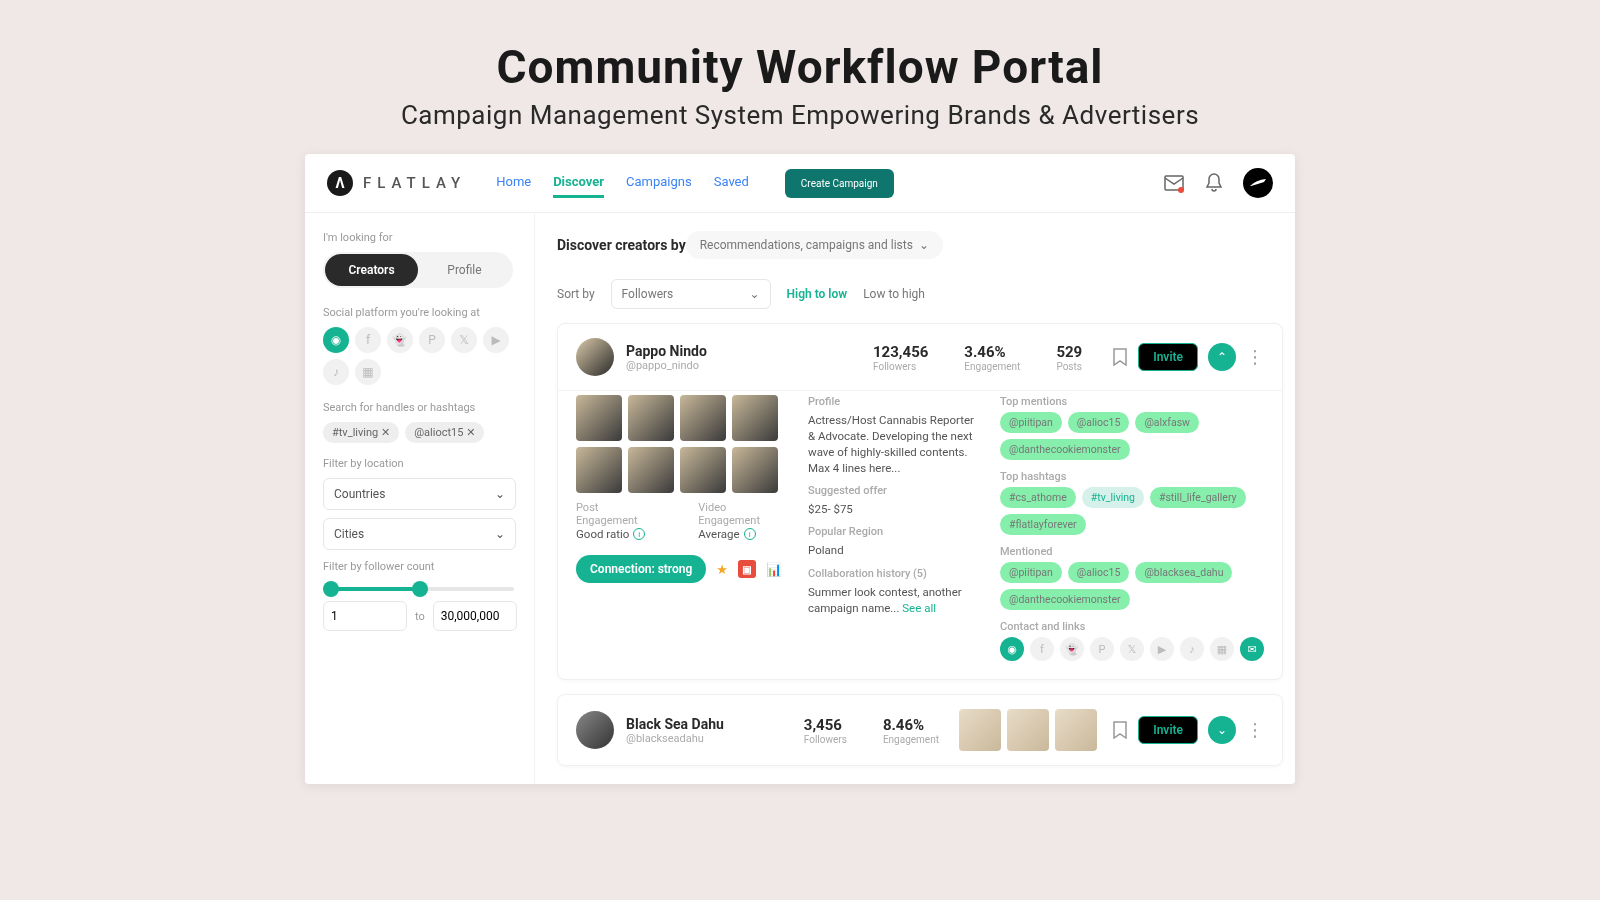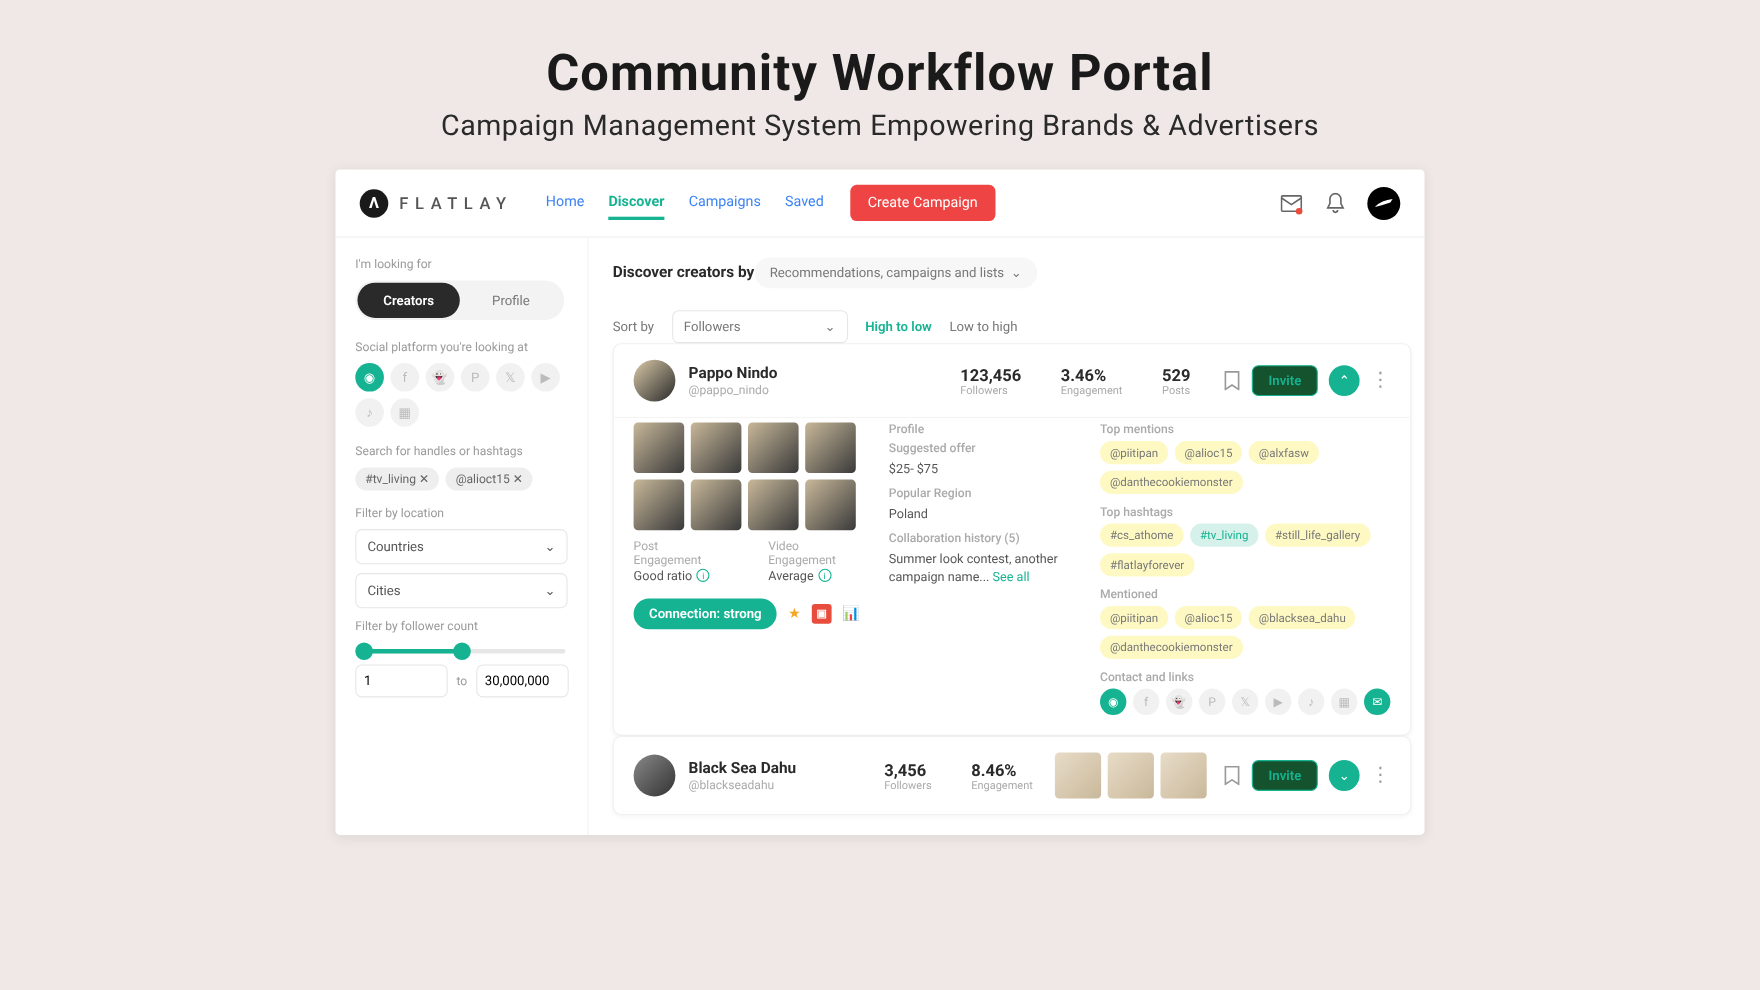--- a/index.html
+++ b/index.html
@@ -6,21 +6,21 @@
 body{background:#efe8e7;padding:40px 0;display:flex;flex-direction:column;align-items:center;width:1600px;height:900px;overflow:hidden}
 .hero-title{font-size:46px;font-weight:700;color:#1a1a1a;letter-spacing:1px}
 .hero-sub{font-size:26px;color:#2a2a2a;margin-top:6px;letter-spacing:.5px}
 .app{width:990px;background:#fff;margin-top:24px;border-radius:4px;box-shadow:0 2px 12px rgba(0,0,0,.08);font-size:13px;color:#4a4a4a}
 .topbar{display:flex;align-items:center;padding:14px 22px;border-bottom:1px solid #eee}
 .logo{display:flex;align-items:center;gap:10px;font-size:15px;letter-spacing:6px;color:#555;font-weight:500}
 .logo-mark{width:26px;height:26px;border-radius:50%;background:#1a1a1a;display:flex;align-items:center;justify-content:center;color:#fff;font-weight:700;font-size:14px;letter-spacing:0}
 .nav{display:flex;gap:22px;margin-left:30px}
 .nav a{color:#3b82f6;text-decoration:none;padding:6px 0;font-size:13px;cursor:pointer}
 .nav a.active{color:#16b392;font-weight:700;border-bottom:3px solid #16b392}
-.btn-primary{background:#ef4444;color:#fff;border:none;padding:9px 16px;border-radius:6px;font-size:13px;cursor:pointer;margin-left:24px}
+.btn-primary{background:#0f766e;color:#fff;border:none;padding:9px 16px;border-radius:6px;font-size:10px;cursor:pointer;margin-left:36px}
 .topbar-right{margin-left:auto;display:flex;align-items:center;gap:18px}
 .icon-btn{width:22px;height:22px;display:flex;align-items:center;justify-content:center;color:#666;cursor:pointer;position:relative}
 .icon-btn .dot{position:absolute;width:6px;height:6px;background:#e74c3c;border-radius:50%;bottom:1px;right:1px}
 .brand-badge{width:30px;height:30px;border-radius:50%;background:#000;display:flex;align-items:center;justify-content:center;color:#fff;cursor:pointer}
 .body{display:flex}
 .sidebar{width:230px;padding:18px;border-right:1px solid #f2f2f2}
 .side-label{font-size:11px;color:#9a9a9a;margin-bottom:8px}
 .pill-toggle{display:flex;background:#f3f3f3;border-radius:24px;padding:2px;margin-bottom:18px;width:190px}
 .pill-toggle div{flex:1;text-align:center;padding:9px 0;border-radius:22px;font-size:12px;cursor:pointer;color:#777}
 .pill-toggle div.on{background:#2a2a2a;color:#fff;font-weight:600}
@@ -40,52 +40,52 @@
 .range-row input{width:84px;padding:7px;border:1px solid #e6e6e6;border-radius:6px;font-size:12px;text-align:left}
 .range-row span{font-size:11px;color:#999}
 .main{flex:1;padding:18px 22px}
 .main-head{display:flex;align-items:center;gap:0;font-size:14px}
 .main-head b{color:#2a2a2a}
 .drop{background:#f7f7f7;border-radius:18px;padding:7px 14px;font-size:12px;color:#777;cursor:pointer;display:flex;gap:6px}
 .sort-row{display:flex;align-items:center;gap:16px;margin-top:20px;font-size:12px;color:#777}
 .sort-row .sel{border:1px solid #e6e6e6;border-radius:6px;padding:7px 10px;width:160px;display:flex;justify-content:space-between;cursor:pointer}
 .sort-row .opt{cursor:pointer}
 .sort-row .opt.active{color:#16b392;font-weight:600}
-.card{background:#fff;border:1px solid #f0f0f0;border-radius:8px;box-shadow:0 1px 4px rgba(0,0,0,.04)}
+.card{background:#fff;border:1px solid #f0f0f0;border-radius:8px;margin-top:14px;box-shadow:0 1px 4px rgba(0,0,0,.04)}
 .card-top{display:flex;align-items:center;padding:14px 18px}
 .avatar{width:38px;height:38px;border-radius:50%;background:linear-gradient(135deg,#d9c9a8,#2a2a2a)}
 .avatar.sm{background:linear-gradient(135deg,#888,#333)}
 .who{margin-left:12px}
 .who .n{font-weight:700;color:#2a2a2a;font-size:14px}
 .who .h{font-size:11px;color:#aaa}
 .stats{display:flex;gap:36px;margin-left:auto}
 .stat .v{font-weight:700;color:#2a2a2a;font-size:15px}
 .stat .l{font-size:10px;color:#aaa}
 .actions{display:flex;align-items:center;gap:10px;margin-left:30px}
 .bookmark{color:#999;cursor:pointer}
-.invite{border:1px solid #16b392;color:#16b392;background:#14532d;padding:6px 14px;border-radius:6px;font-size:12px;cursor:pointer;font-weight:600}
+.invite{border:1px solid #16b392;color:#16b392;background:#000000;padding:6px 14px;border-radius:6px;font-size:12px;cursor:pointer;font-weight:600}
 .round-btn{width:28px;height:28px;border-radius:50%;background:#16b392;color:#fff;display:flex;align-items:center;justify-content:center;cursor:pointer;font-size:12px}
 .menu-dots{color:#999;cursor:pointer;font-size:18px;line-height:1}
 .card-body{display:flex;gap:22px;padding:4px 18px 18px;border-top:1px solid #f4f4f4}
 .col{flex:1}
 .col h5{font-size:11px;color:#aaa;font-weight:500;margin-bottom:4px}
 .col p{font-size:11.5px;color:#555;line-height:1.4;margin-bottom:8px}
 .thumb-grid{display:grid;grid-template-columns:repeat(4,46px);gap:6px;margin-bottom:8px}
 .thumb-grid div{width:46px;height:46px;border-radius:4px;background:linear-gradient(135deg,#c8b89a,#3a3a3a)}
 .eng-row{display:flex;gap:40px}
 .eng .l{font-size:11px;color:#aaa}
 .eng .v{font-size:11.5px;color:#555;display:flex;align-items:center;gap:4px}
 .info-i{display:inline-flex;width:12px;height:12px;border:1px solid #16b392;border-radius:50%;align-items:center;justify-content:center;font-size:8px;color:#16b392}
 .badge-row{display:flex;align-items:center;gap:10px;margin-top:14px}
 .conn{background:#16b392;color:#fff;padding:7px 14px;border-radius:18px;font-size:12px;font-weight:600}
 .star{color:#f5a623}
 .red-badge{width:18px;height:18px;background:#e74c3c;border-radius:3px;display:flex;align-items:center;justify-content:center;color:#fff;font-size:10px;font-weight:700}
 .bars{color:#16b392}
 .tag-row{display:flex;gap:6px;flex-wrap:wrap;margin-bottom:10px}
-.tag{background:#fef9c3;border-radius:12px;padding:4px 9px;font-size:10.5px;color:#777;cursor:pointer}
+.tag{background:#86efac;border-radius:12px;padding:4px 9px;font-size:10.5px;color:#777;cursor:pointer}
 .tag.hl{background:#d6f0ea;color:#16b392}
 .link-row{display:flex;gap:6px}
 .lk{width:24px;height:24px;border-radius:50%;background:#f1f1f1;display:flex;align-items:center;justify-content:center;color:#bbb;font-size:11px;cursor:pointer}
 .lk.on{background:#16b392;color:#fff}
 .see{color:#16b392;cursor:pointer}
 .mini-thumbs{display:flex;gap:6px;margin-left:20px}
 .mini-thumbs div{width:42px;height:42px;border-radius:4px;background:linear-gradient(135deg,#e8dcc8,#c9b89a)}
 .footer{width:990px;text-align:center;font-size:22px;color:#2a2a2a;margin-top:22px;line-height:1.5;letter-spacing:.3px}
 svg{display:block}
 </style>
@@ -260,20 +260,21 @@
             </div>
             <div class="badge-row">
               <div class="conn">Connection: strong</div>
               <span class="star">★</span>
               <span class="red-badge">▣</span>
               <span class="bars">📊</span>
             </div>
           </div>
           <div class="col" style="flex:0 0 170px">
             <h5>Profile</h5>
+            <p>Actress/Host Cannabis Reporter &amp; Advocate. Developing the next wave of highly-skilled contents. Max 4 lines here...</p>
             <h5>Suggested offer</h5>
             <p>$25- $75</p>
             <h5>Popular Region</h5>
             <p>Poland</p>
             <h5>Collaboration history (5)</h5>
             <p><span>Summer look contest, another campaign name... </span><span class="see">See all</span></p>
           </div>
           <div class="col">
             <h5>Top mentions</h5>
             <div class="tag-row">

